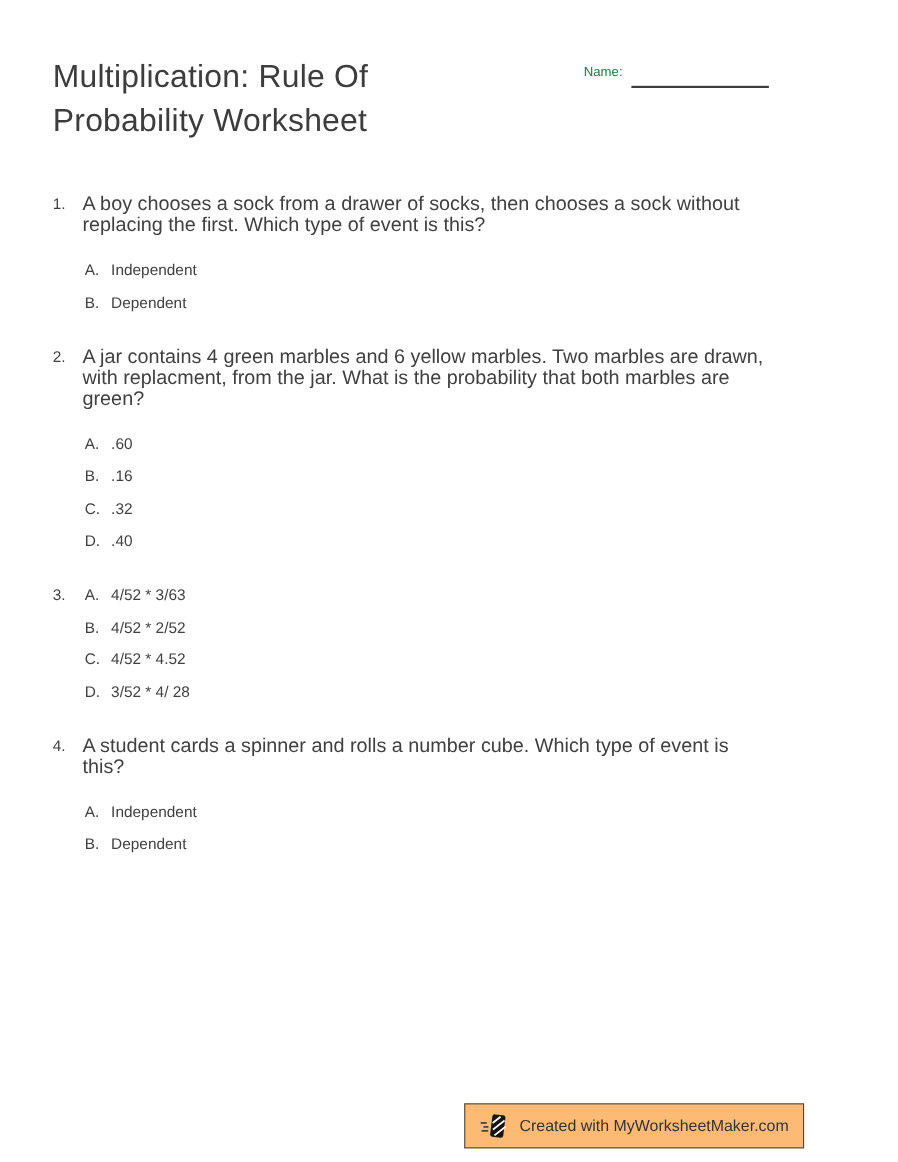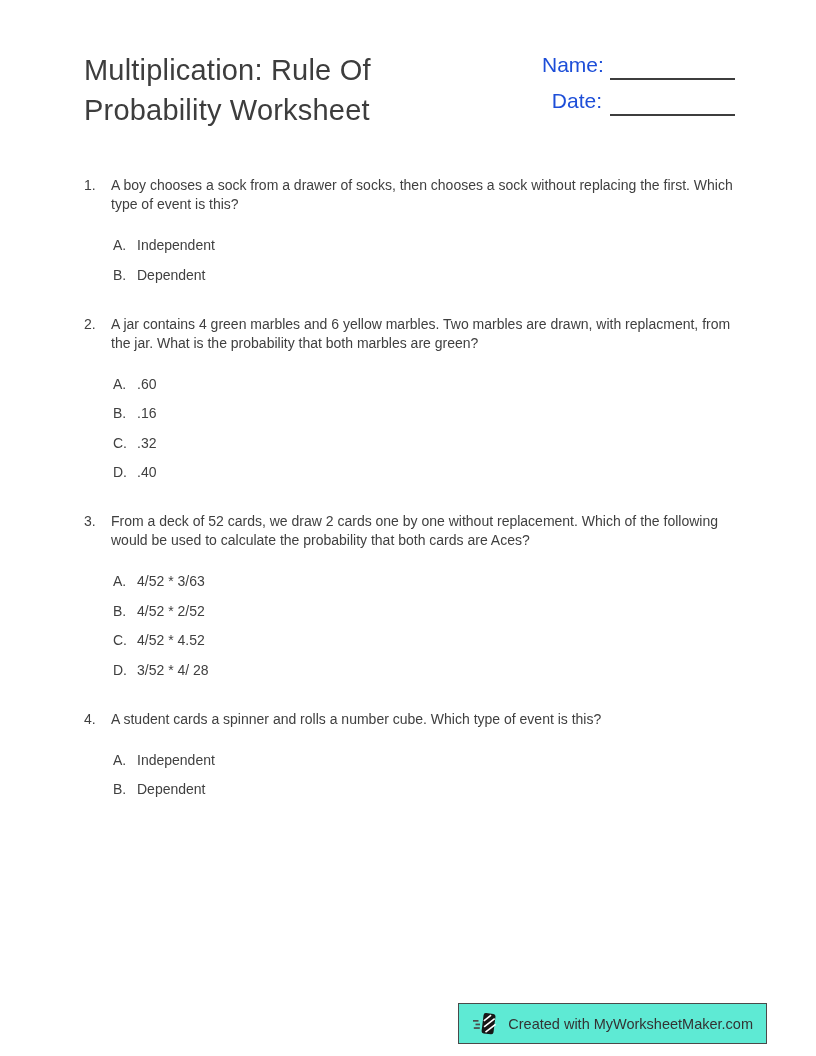--- a/index.html
+++ b/index.html
@@ -5,21 +5,20 @@
   * { margin: 0; padding: 0; box-sizing: border-box; }
   html, body { background: #ffffff; }
   body { font-family: "Liberation Sans", "DejaVu Sans", sans-serif; }
 
   .page {
     position: relative;
     width: 747px;
     height: 1056px;
     background: #ffffff;
     overflow: hidden;
-    margin-left: 36px;
   }
 
   
   .header {
     display: flex;
     justify-content: space-between;
     align-items: flex-start;
     padding: 50px 48px 0 48px;
   }
   .page-title {
@@ -37,23 +36,23 @@
     gap: 12px;
   }
   .field-row {
     display: flex;
     align-items: flex-end;
   }
   .field-label {
     display: inline-block;
     width: 60px;
     text-align: right;
-    font-size: 21px;
+    font-size: 12px;
     line-height: 24px;
-    color: #1d4ed8;
+    color: #15803d;
   }
   .field-line {
     display: inline-block;
     width: 125px;
     height: 20px;
     margin-left: 8px;
     margin-bottom: -3px;
     border-bottom: 2px solid #3d3d3d;
   }
 
@@ -68,21 +67,21 @@
   }
   .q-num {
     width: 27px;
     flex: 0 0 27px;
     font-size: 14px;
     line-height: 19px;
     color: #404040;
   }
   .q-body { flex: 1; }
   .q-text {
-    font-size: 14px;
+    font-size: 18px;
     line-height: 19px;
     color: #404040;
     margin-bottom: 22px;
   }
   .options {
     display: flex;
     flex-direction: column;
     gap: 10.5px;
     margin-left: 2px;
   }
@@ -98,21 +97,21 @@
   }
   .opt-text { flex: 1; }
 
   
   .footer-box {
     position: absolute;
     right: 16px;
     bottom: 12px;
     height: 41px;
     border: 1.5px solid #4a4a4a;
-    background: #5eead4;
+    background: #fdba74;
     display: flex;
     align-items: center;
     padding: 0 13px;
     gap: 9px;
   }
   .footer-text {
     font-size: 14.5px;
     color: #333333;
     white-space: nowrap;
   }
@@ -124,24 +123,20 @@
 <div class="page">
 
   <div class="header">
     <h1 class="page-title">Multiplication: Rule Of Probability Worksheet</h1>
 
     <div class="fields">
       <div class="field-row">
         <span class="field-label">Name:</span>
         <span class="field-line"></span>
       </div>
-      <div class="field-row">
-        <span class="field-label">Date:</span>
-        <span class="field-line"></span>
-      </div>
     </div>
   </div>
 
   <div class="questions">
   <div class="question">
     <div class="q-num">1.</div>
     <div class="q-body">
       <div class="q-text">A boy chooses a sock from a drawer of socks, then chooses a sock without replacing the first. Which type of event is this?</div>
       <div class="options">
   <div class="option">
@@ -181,21 +176,20 @@
     <span class="opt-letter">D.</span>
     <span class="opt-text">.40</span>
   </div>
 </div>
     </div>
   </div>
 
   <div class="question">
     <div class="q-num">3.</div>
     <div class="q-body">
-      <div class="q-text">From a deck of 52 cards, we draw 2 cards one by one without replacement. Which of the following would be used to calculate the probability that both cards are Aces?</div>
       <div class="options">
   <div class="option">
     <span class="opt-letter">A.</span>
     <span class="opt-text">4/52 * 3/63</span>
   </div>
 
   <div class="option">
     <span class="opt-letter">B.</span>
     <span class="opt-text">4/52 * 2/52</span>
   </div>

